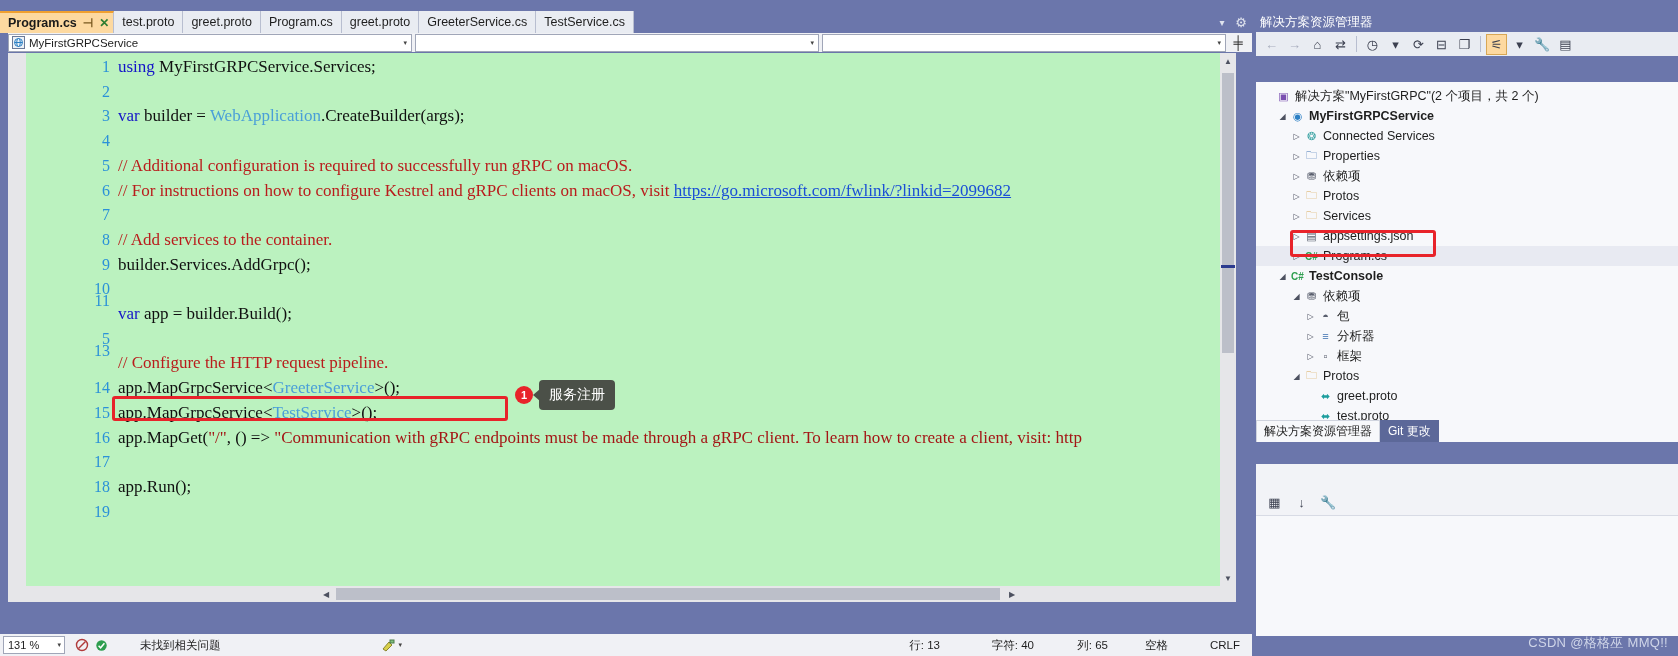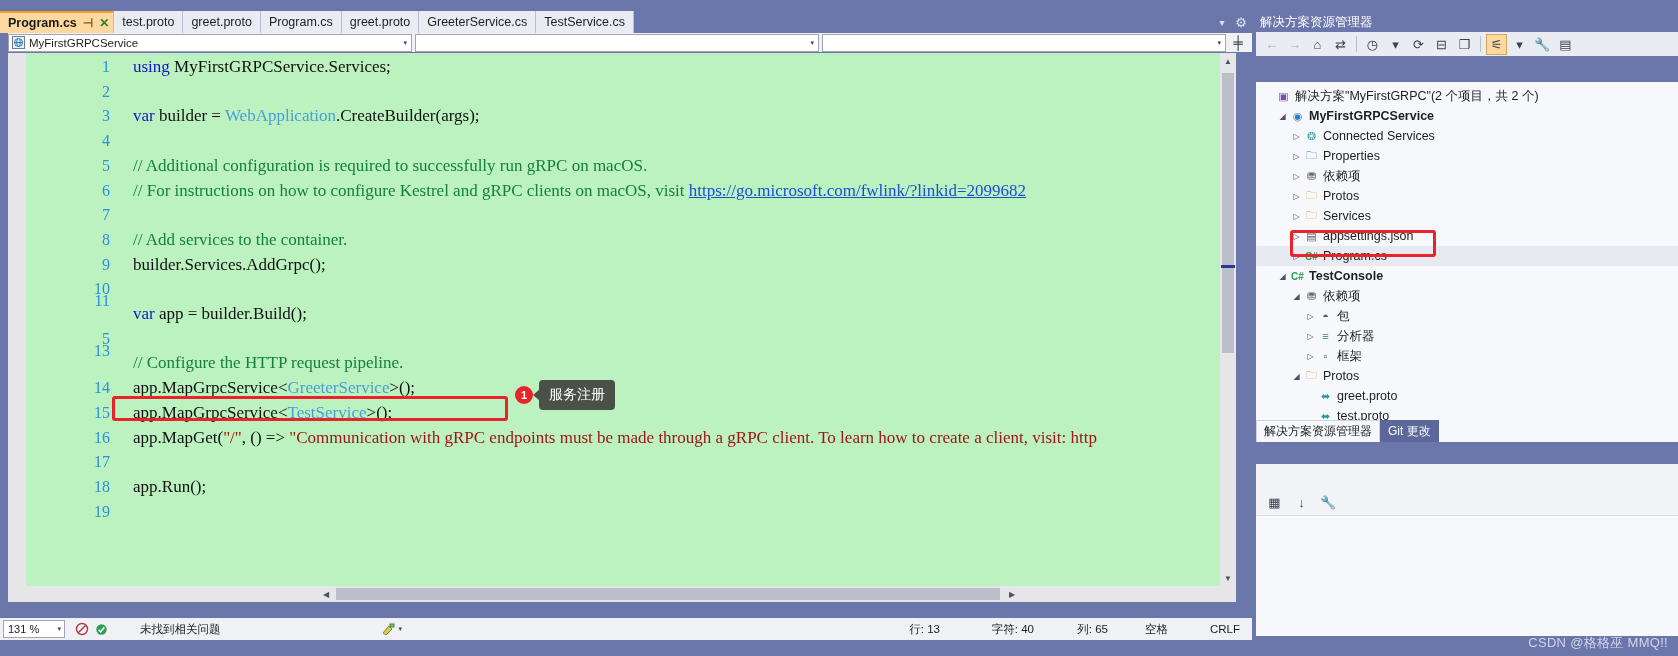--- a/index.html
+++ b/index.html
@@ -121,32 +121,32 @@
   }
   .ln {
     position: absolute; right: 6px;
     font-family: "Liberation Serif", serif;
     font-size: 16px;
     color: #2b91d8;
     text-align: right;
     line-height: 24.7px;
   }
   #code-text {
-    position: absolute; left: 125px; top: 0;
+    position: absolute; left: 110px; top: 0;
     width: 1118px; height: 533px;
     font-family: "Liberation Serif", serif;
     font-size: 17px;
     line-height: 24.7px;
     color: #101010;
     white-space: pre;
   }
   .cl { position: absolute; left: 0; white-space: pre; }
   .kw   { color: #1414c8; }
   .type { color: #4a9fd8; }
-  .cmt  { color: #15803d; }
+  .cmt  { color: #b91c1c; }
   .str  { color: #a31515; }
   .lnk  { color: #1a4fd6; text-decoration: underline; }
 
   
   #v-scroll {
     position: absolute; right: 0; top: 0;
     width: 16px; height: 533px;
     background: #e6e6e9;
   }
   #v-scroll .sb-up, #v-scroll .sb-dn {
@@ -179,21 +179,21 @@
   }
   #h-left { left: 310px; }
   #h-right { left: 996px; }
   #h-thumb {
     position: absolute; left: 328px; top: 2px;
     width: 664px; height: 12px; background: #bcbfc9;
   }
 
   
   #statusbar {
-    position: absolute; left: 0; bottom: 16px;
+    position: absolute; left: 0; bottom: 0;
     width: 1252px; height: 22px;
     background: #f0f1f5;
     display: flex; align-items: center;
     font-size: 11.5px; color: #1e1e1e;
   }
   #zoom-combo {
     width: 62px; height: 18px; margin-left: 3px;
     background: #ffffff; border: 1px solid #a0a6b8;
     display: flex; align-items: center;
     padding-left: 4px; position: relative;

